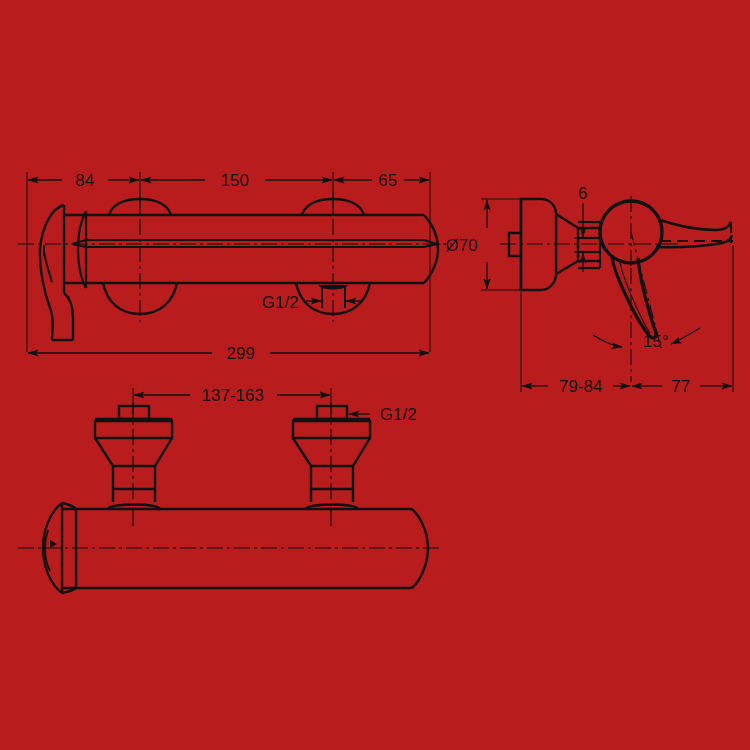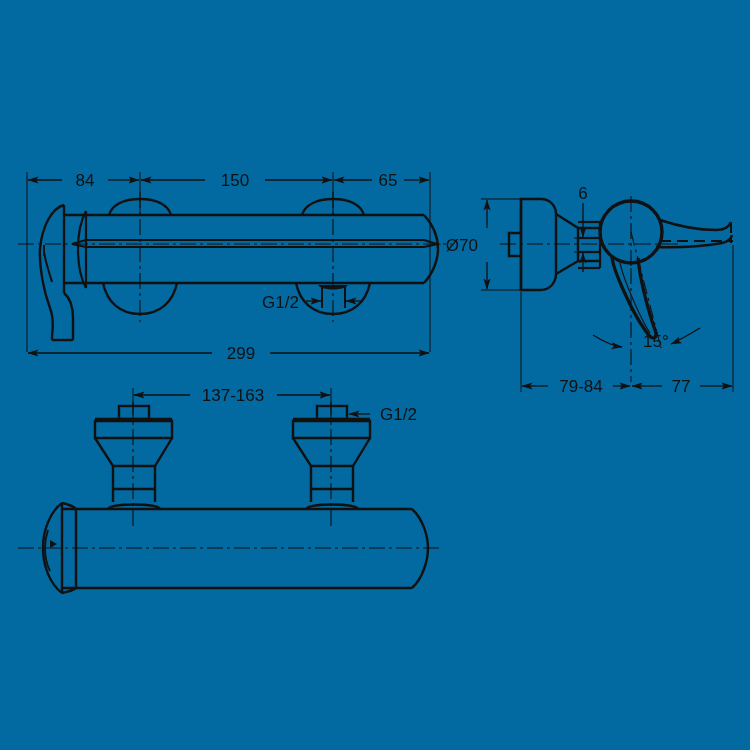--- a/index.html
+++ b/index.html
@@ -1,18 +1,18 @@
 <!DOCTYPE html>
 <html><head>
 <meta charset="utf-8">
 <style>
   html,body{margin:0;padding:0;background:#ffffff;}
   body{width:750px;height:750px;overflow:hidden;
        font-family:"Liberation Sans","DejaVu Sans",sans-serif;}
-  #sheet{position:relative;width:750px;height:750px;background:#0369a1;}
+  #sheet{position:relative;width:750px;height:750px;background:#b91c1c;}
   svg#drawing{position:absolute;left:0;top:0;width:750px;height:750px;display:block;}
   .dimtext{font-family:"Liberation Sans","DejaVu Sans",sans-serif;
            font-size:17px;fill:#111111;letter-spacing:0px;}
 </style>
 </head>
 <body>
 
 <div id="sheet">
 
 <svg id="drawing" viewBox="0 0 750 750">

